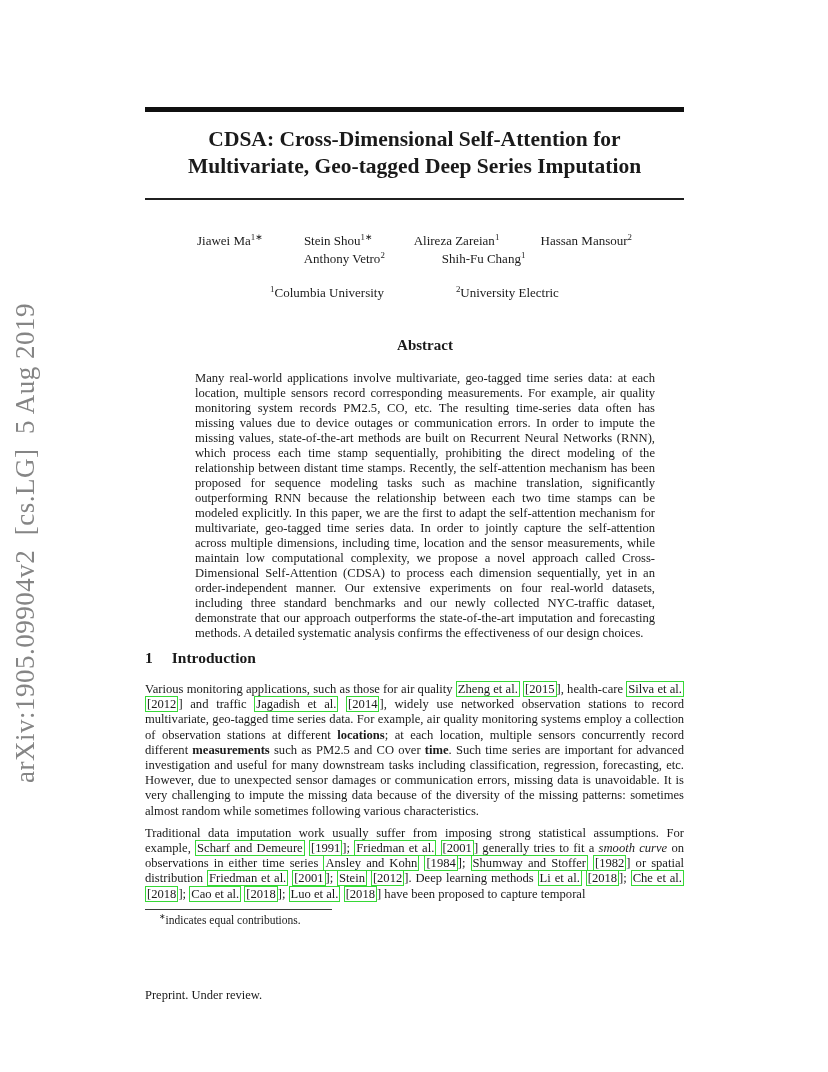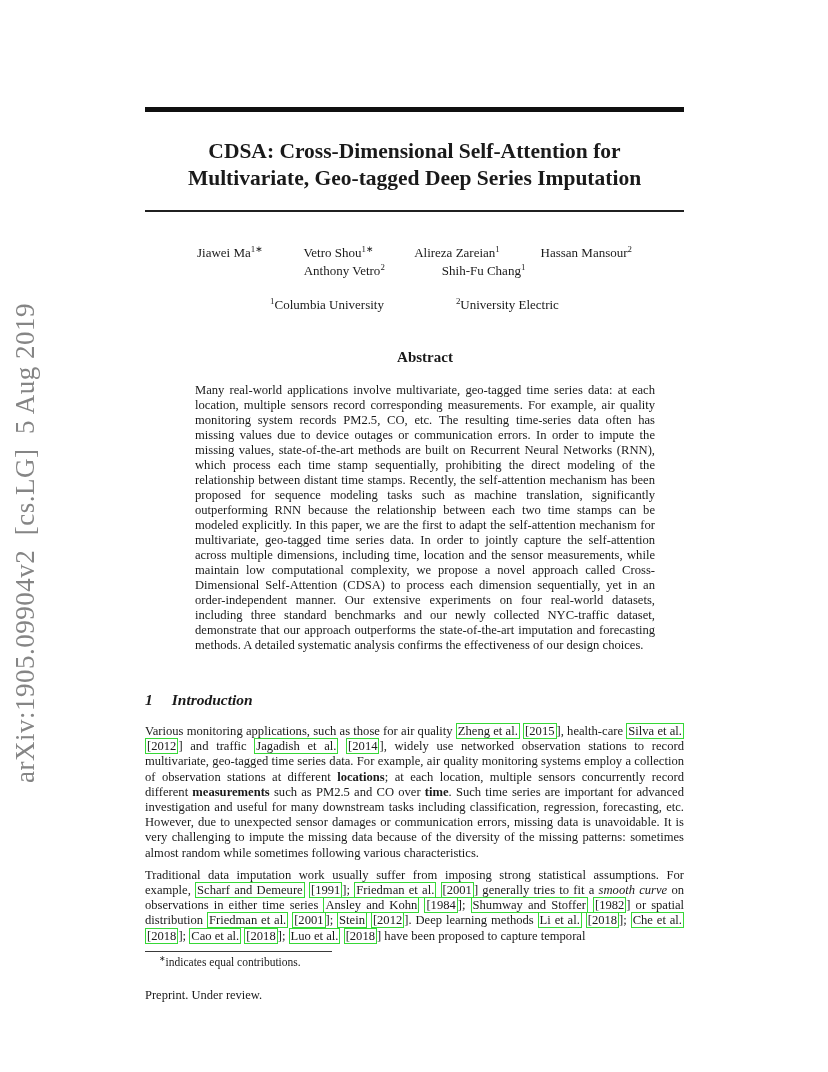--- a/index.html
+++ b/index.html
@@ -12,21 +12,21 @@
     font-family: "Liberation Serif", serif;
     color: #1a1a1a;
     margin: 0 auto;
   }
   .content { margin-left: 145px; width: 539px; }
 
   .rule-thick { height: 5px; margin-top: 107px; background: #101010; }
   .rule-thin  { height: 2px; margin-top: 18px;  background: #202020; }
 
   .title {
-    margin-top: 26px;
+    margin-top: 14px;
     font-size: 21.5px;
     font-weight: bold;
     text-align: center;
     line-height: 27px;
   }
 
   .authors { margin-top: 33px; font-size: 13px; line-height: 16px; }
   .author-row1 { display: flex; justify-content: space-between; padding: 0 52px; }
   .author-row2 { display: flex; justify-content: center; gap: 57px; margin-top: 2px; text-align: center; }
   .affil-row   { display: flex; justify-content: center; gap: 72px; margin-top: 18px; }
@@ -37,25 +37,24 @@
     font-size: 15px; font-weight: bold; text-align: center; line-height: 16px;
   }
   .abstract-text {
     margin: 18px 0 0 0;
     font-size: 12.6px;
     line-height: 15px;
     text-align: justify;
   }
 
   .section-heading {
-    margin-top: 38px;
+    margin-top: 8px;
     font-size: 15.5px;
     font-weight: bold;
     line-height: 17px;
-    font-style: italic;
   }
   .section-heading .sec-num { margin-right: 19px; }
 
   .para {
     margin: 16px 0 0 0;
     font-size: 12.6px;
     line-height: 15.2px;
     text-align: justify;
   }
   .para.second { margin-top: 7px; }
@@ -110,21 +109,21 @@
       <div>Multivariate, Geo-tagged Deep Series Imputation</div>
     </div>
 
     <div class="rule-thin"></div>
 
     <div class="authors">
       <div class="author-row1">
 
           <span class="author"><span>Jiawei Ma</span><sup>1∗</sup></span>
 
-          <span class="author"><span>Vetro Shou</span><sup>1∗</sup></span>
+          <span class="author"><span>Stein Shou</span><sup>1∗</sup></span>
 
           <span class="author"><span>Alireza Zareian</span><sup>1</sup></span>
 
           <span class="author"><span>Hassan Mansour</span><sup>2</sup></span>
         </div>
       <div class="author-row2">
 
           <span class="author"><span>Anthony Vetro</span><sup>2</sup></span>
 
           <span class="author"><span>Shih-Fu Chang</span><sup>1</sup></span>

